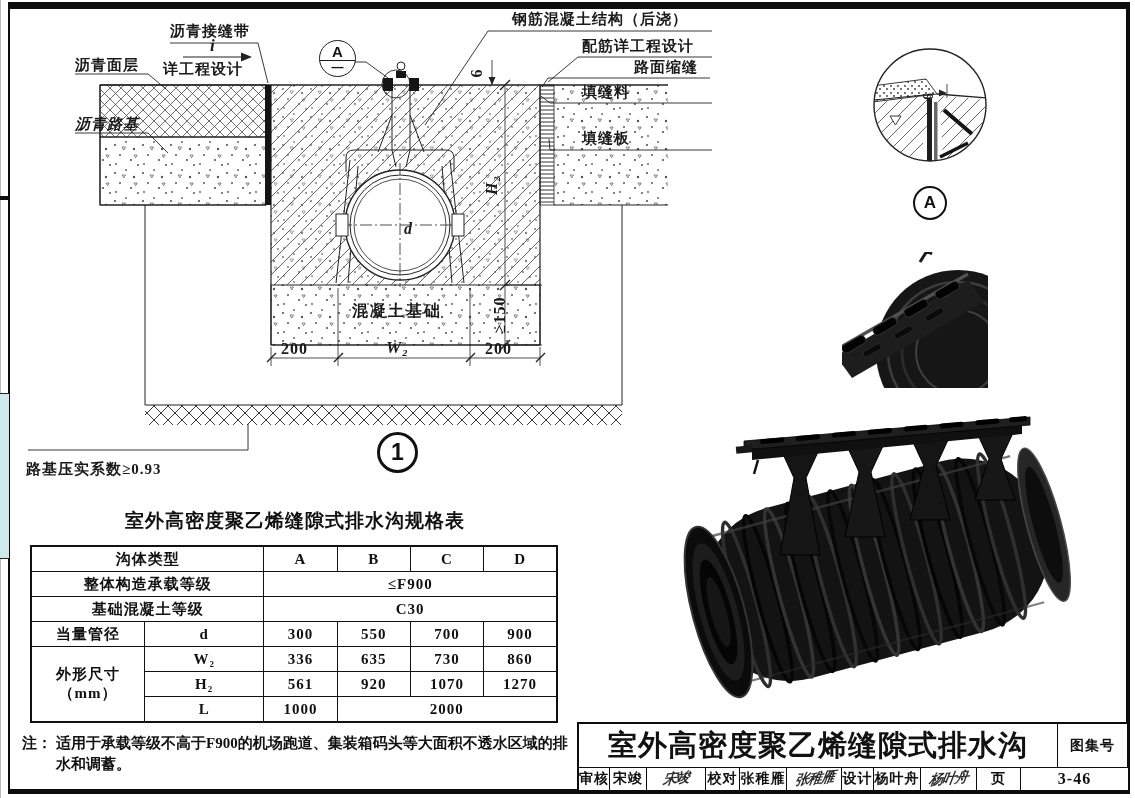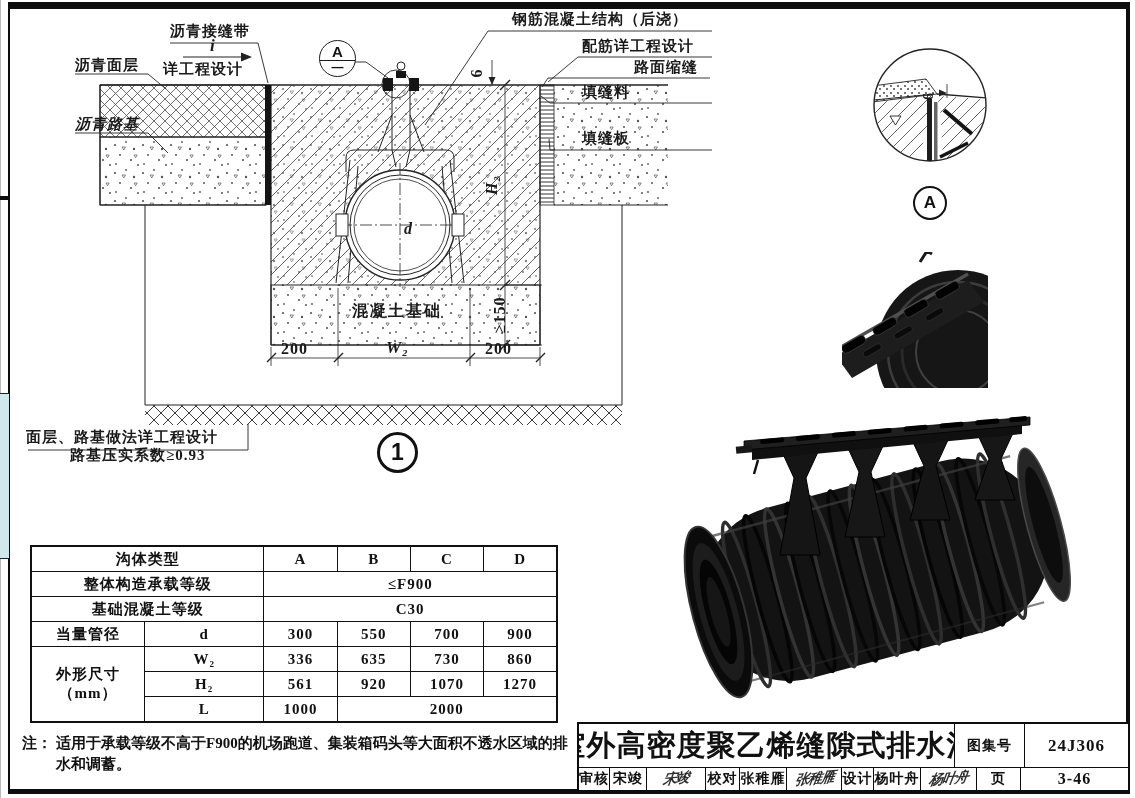--- a/index.html
+++ b/index.html
@@ -265,22 +265,21 @@
   <span class="abs lbl ital" style="left:210px;top:36px;font-size:17px;">i</span>
   <span class="abs lbl" style="left:163px;top:60px;">详工程设计</span>
   <span class="abs lbl" style="left:75px;top:56px;">沥青面层</span>
   <span class="abs lbl" style="left:75px;top:115px;font-style:italic;">沥青路基</span>
   <span class="abs lbl" style="left:512px;top:10px;">钢筋混凝土结构（后浇）</span>
   <span class="abs lbl" style="left:582px;top:37px;">配筋详工程设计</span>
   <span class="abs lbl" style="left:634px;top:58px;">路面缩缝</span>
   <span class="abs lbl" style="left:582px;top:83px;">填缝料</span>
   <span class="abs lbl" style="left:582px;top:129px;">填缝板</span>
   <span class="abs lbl" style="left:352px;top:301px;font-size:16px;letter-spacing:2px;">混凝土基础</span>
-  <span class="abs lbl" style="left:26px;top:428px;">面层、路基做法详工程设计</span>
-  <span class="abs lbl" style="left:26px;top:446px;margin-left:44px;">路基压实系数≥0.93</span>
+  <span class="abs lbl" style="left:26px;top:460px;">路基压实系数≥0.93</span>
 
   <span class="abs num rot" style="left:469px;top:64px;width:16px;">6</span>
   <span class="abs num rot ital" style="left:477px;top:176px;width:30px;">H₂</span>
   <span class="abs num ital" style="left:404px;top:220px;">d</span>
   <span class="abs num rot" style="left:476px;top:306px;width:48px;">≥150</span>
   <span class="abs num ctr" style="left:281px;top:340px;width:40px;">200</span>
   <span class="abs num ctr ital" style="left:386px;top:338px;width:36px;font-size:17px;">W₂</span>
   <span class="abs num ctr" style="left:485px;top:340px;width:40px;">200</span>
 
   <div class="abs marker" style="left:319px;top:40px;width:37px;height:37px;">
@@ -288,20 +287,21 @@
     <span class="mbot">—</span>
   </div>
   <div class="abs bigmark" style="left:377px;top:432px;width:41px;height:41px;">
     <span>1</span>
   </div>
   <div class="abs amark" style="left:913px;top:186px;width:34px;height:34px;">
     <span>A</span>
   </div>
   <span class="abs num rot" style="left:921px;top:88px;width:16px;font-size:14px;">6</span>
 
+  <div class="abs" id="spectitle">室外高密度聚乙烯缝隙式排水沟规格表</div>
   <div class="abs" id="specwrap">
     <table class="spec">
       <colgroup>
         <col style="width:113px">
           <col style="width:119px">
         <col style="width:73px">
           <col style="width:73px">
           <col style="width:73px">
           <col style="width:73px">
       </colgroup>
@@ -359,23 +359,20 @@
   </div>
 
   <div class="abs" id="tblock">
     <div id="tbtop">
       <div class="tbcell tbr" style="flex:1;">
         <span id="sheettitle">室外高密度聚乙烯缝隙式排水沟</span>
       </div>
       <div class="tbcell tbr tbsmall" style="width:70px;">
         <span>图集号</span>
       </div>
-      <div class="tbcell tbnum" style="width:103px;">
-        <span>24J306</span>
-      </div>
     </div>
     <div id="tbbot">
       <div class="tbcell tbr tbsmall" style="width:31px;">
           <span>审核</span>
         </div>
       <div class="tbcell tbr tbsmall" style="width:37px;">
           <span>宋竣</span>
         </div>
       <div class="tbcell tbr" style="width:59px;">
           <span class="sig">宋竣</span>

